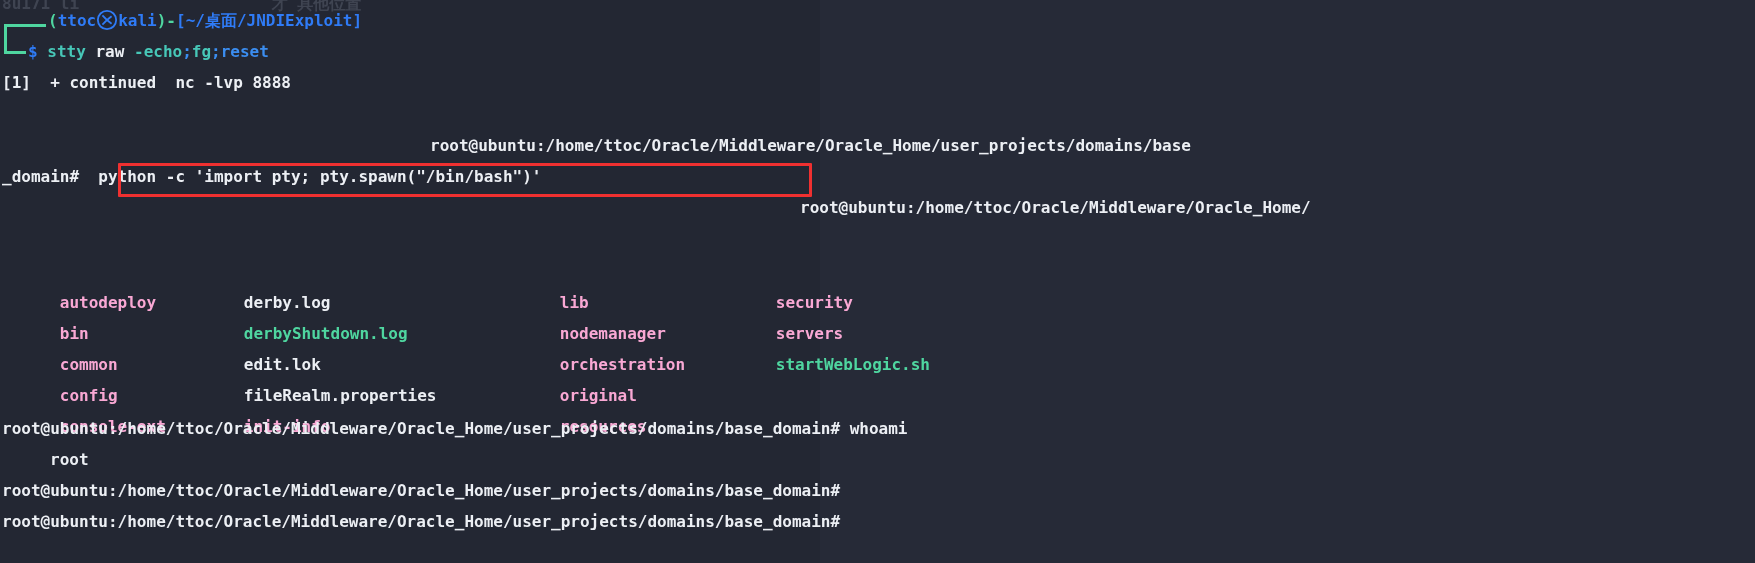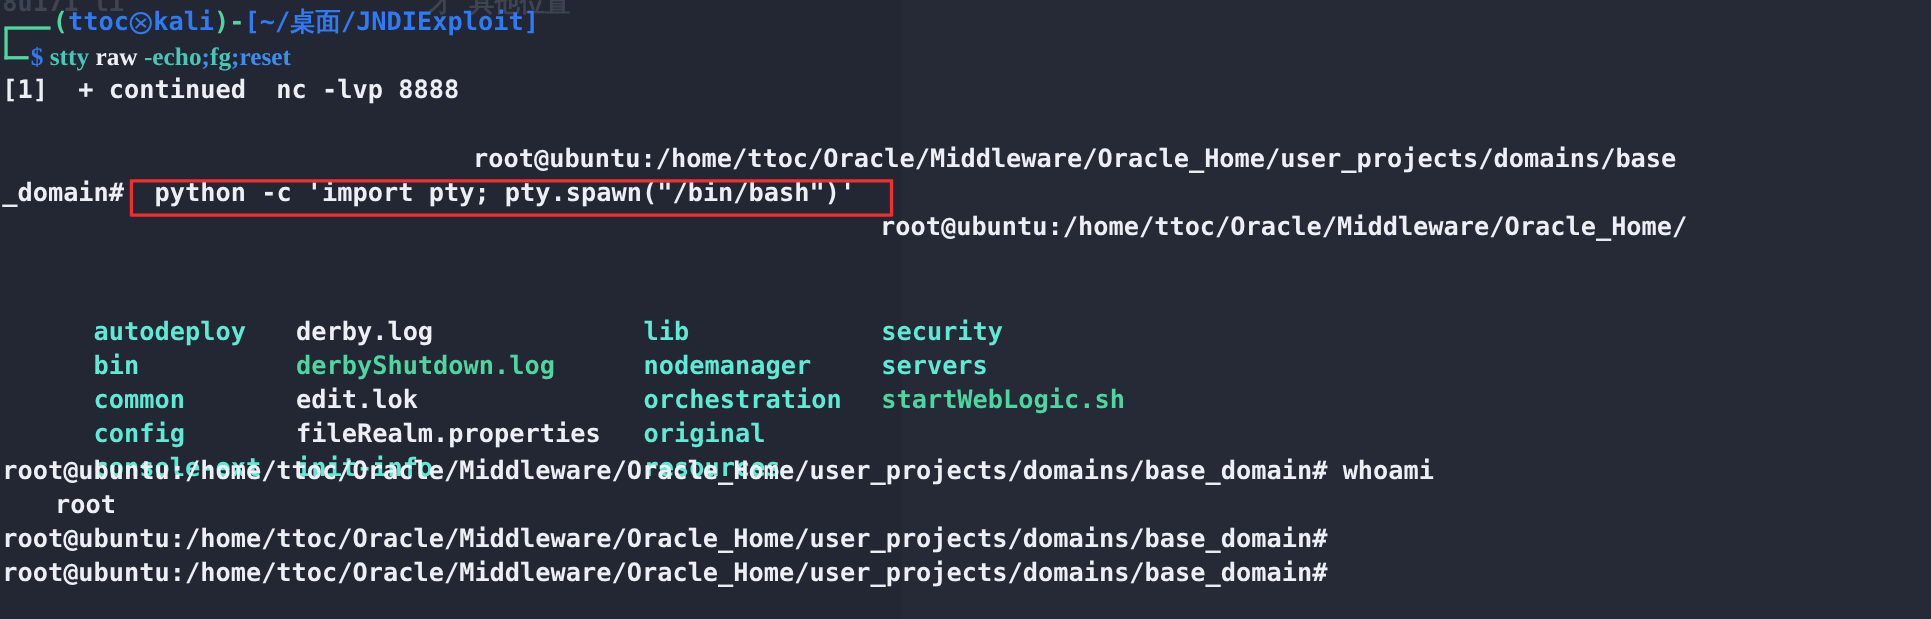--- a/index.html
+++ b/index.html
@@ -7,21 +7,21 @@
     padding: 0;
     background: #1e212b;
   }
   #terminal {
     position: relative;
     width: 1755px;
     height: 563px;
     background: #252936;
     overflow: hidden;
     font-family: "DejaVu Sans Mono", "Liberation Mono", monospace;
-    font-size: 23px;
+    font-size: 16px;
     line-height: 31px;
     color: #e8e8e8;
     font-weight: 700;
     -webkit-font-smoothing: antialiased;
   }
   
   #bg-band-left {
     position: absolute;
     left: 0; top: 0;
     width: 820px; height: 563px;
@@ -42,21 +42,21 @@
     height: 31px;
     white-space: pre;
     padding-left: 2px;
     box-sizing: border-box;
   }
   .clipped-top {
     opacity: 0.30;
     color: #7f8798;
   }
   .green  { color: #4fd6a0; }
-  .blue   { color: #5eead4; }
+  .blue   { color: #f9a8d4; }
   .lblue  { color: #3b8df0; }
   .cyan   { color: #47c7b8; }
   .white  { color: #eceff4; }
 
   
   .prompt-line1 { color: #4fd6a0; }
   .kaliuser { color: #2f7bf6; }
   .kalipath { color: #2f7bf6; }
   .dollar   { color: #2f7bf6; }
 
@@ -122,21 +122,21 @@
 
     <div class="bracket-h-top"></div>
     <div class="bracket-v"></div>
     <div class="bracket-h-bot"></div>
 
     <div class="row" style="top:5px; padding-left:48px;"><span class="prompt-line1">(</span><span class="kaliuser">ttoc</span><span class="kali-logo"><svg viewBox="0 0 24 24" width="22" height="22">
             <circle cx="12" cy="12" r="10" fill="none" stroke="#2f7bf6" stroke-width="2"></circle>
             <path d="M7 7 L12 12 L7 17 M12 12 L17 8 M12 12 L17 16" fill="none" stroke="#2f7bf6" stroke-width="2"></path>
           </svg></span><span class="kaliuser">kali</span><span class="prompt-line1">)</span><span class="prompt-line1">-</span><span class="kalipath">[</span><span class="kalipath">~/桌面/JNDIExploit</span><span class="kalipath">]</span></div>
 
-    <div class="row" style="top:36px; padding-left:28px;font-family:Liberation Serif, serif;"><span class="dollar">$</span><span class="white"> </span><span class="cyan">stty</span><span> </span><span class="white">raw</span><span> </span><span class="cyan">-echo</span><span class="lblue">;</span><span class="cyan">fg</span><span class="lblue">;</span><span class="lblue">reset</span></div>
+    <div class="row" style="top:36px; padding-left:28px;"><span class="dollar">$</span><span class="white"> </span><span class="cyan">stty</span><span> </span><span class="white">raw</span><span> </span><span class="cyan">-echo</span><span class="lblue">;</span><span class="cyan">fg</span><span class="lblue">;</span><span class="lblue">reset</span></div>
 
     <div class="row white" style="top:67px;">[1]  + continued  nc -lvp 8888</div>
 
     <div class="row white" style="top:130px; padding-left:430px;">root@ubuntu:/home/ttoc/Oracle/Middleware/Oracle_Home/user_projects/domains/base</div>
 
     <div class="row" style="top:161px;"><span class="white">_domain#</span><span>  </span><span class="white">python -c 'import pty; pty.spawn("/bin/bash")'</span></div>
 
     <div class="row white" style="top:192px; padding-left:800px;">root@ubuntu:/home/ttoc/Oracle/Middleware/Oracle_Home/</div>
 
 

